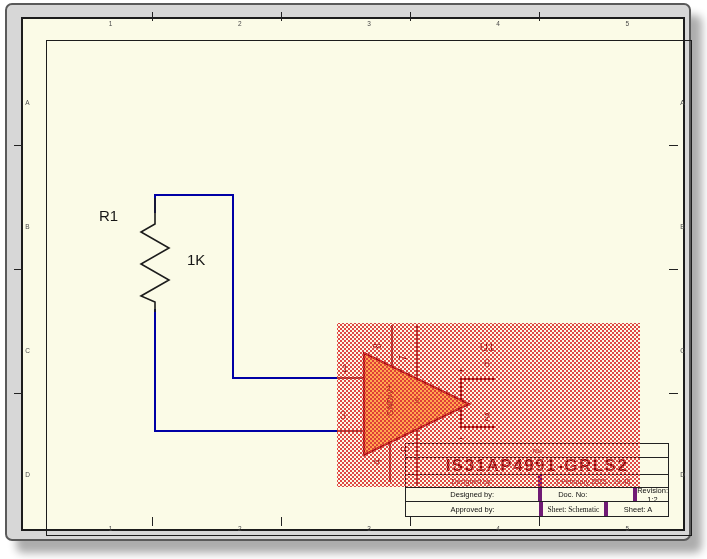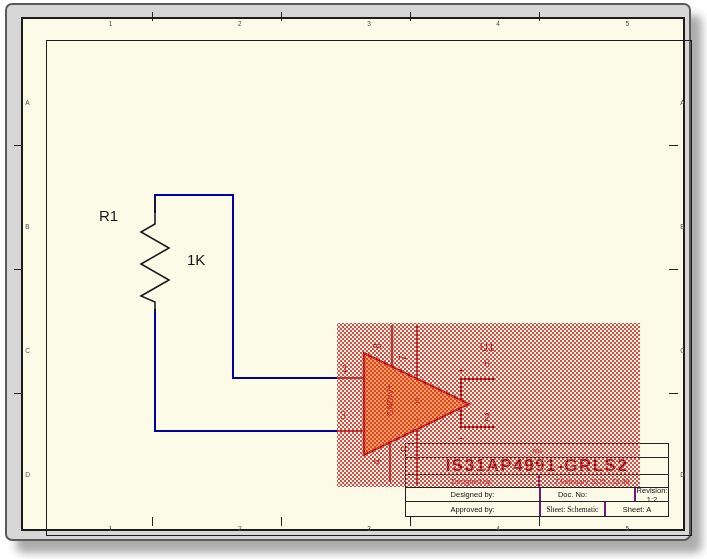--- a/index.html
+++ b/index.html
@@ -31,21 +31,21 @@
   .tickh{position:absolute;width:9px;height:1px;background:#222;z-index:1;}
   
   #titleblock{
     position:absolute;left:405px;top:443px;width:264px;height:74px;
     border:1px solid #222;box-sizing:border-box;z-index:2;
   }
   .tb-row{display:flex;border-bottom:1px solid #222;box-sizing:border-box;overflow:hidden;}
   .tb-row:last-child{border-bottom:none;}
   .tb-cell{box-sizing:border-box;text-align:center;color:#111;
            display:flex;align-items:center;justify-content:center;}
-  .cl{border-left:2px solid #701a75;}
+  .cl{border-left:4px solid #701a75;}
   .red-text{color:#8e1414;}
   #tb-title-row{height:14px;font-size:5.5px;}
   #tb-part-row{height:17px;font-size:17px;letter-spacing:1.5px;color:#7d1111;font-weight:bold;}
   #tb-designed-row{height:13px;font-size:7px;}
   #tb-checked-row{height:14px;font-size:7.5px;}
   #tb-approved-row{height:14px;font-size:7.5px;}
   
   #drawing{position:absolute;left:0;top:0;width:707px;height:559px;z-index:3;}
   text{font-family:"Liberation Sans", sans-serif;}
 </style>

